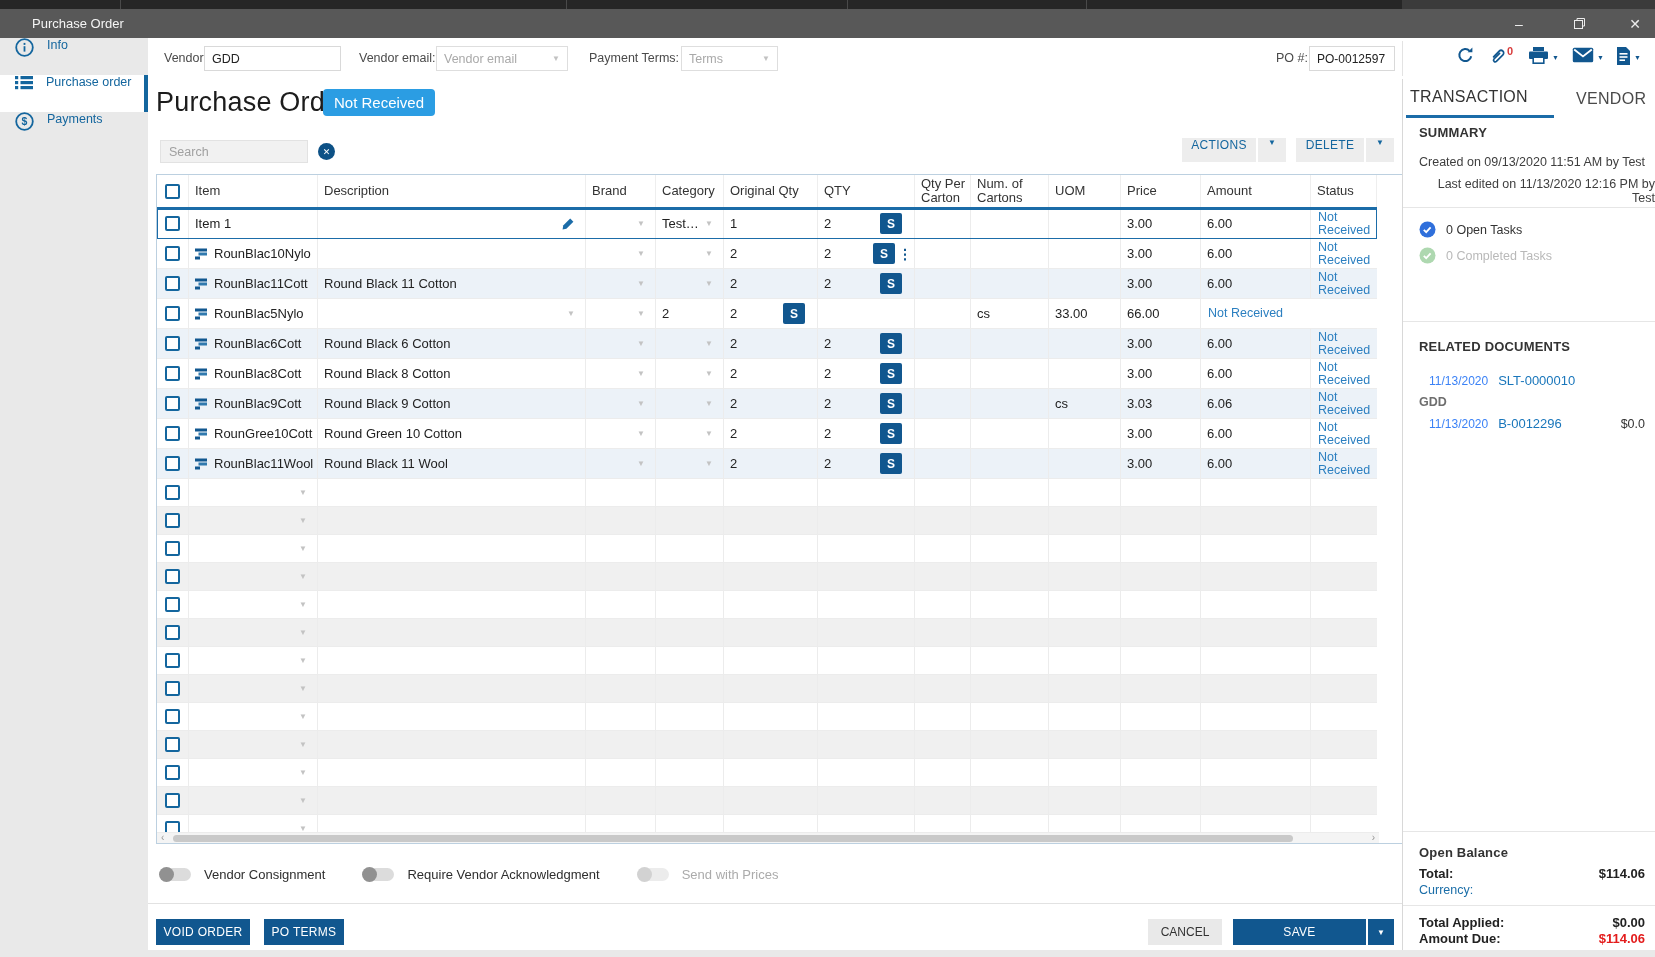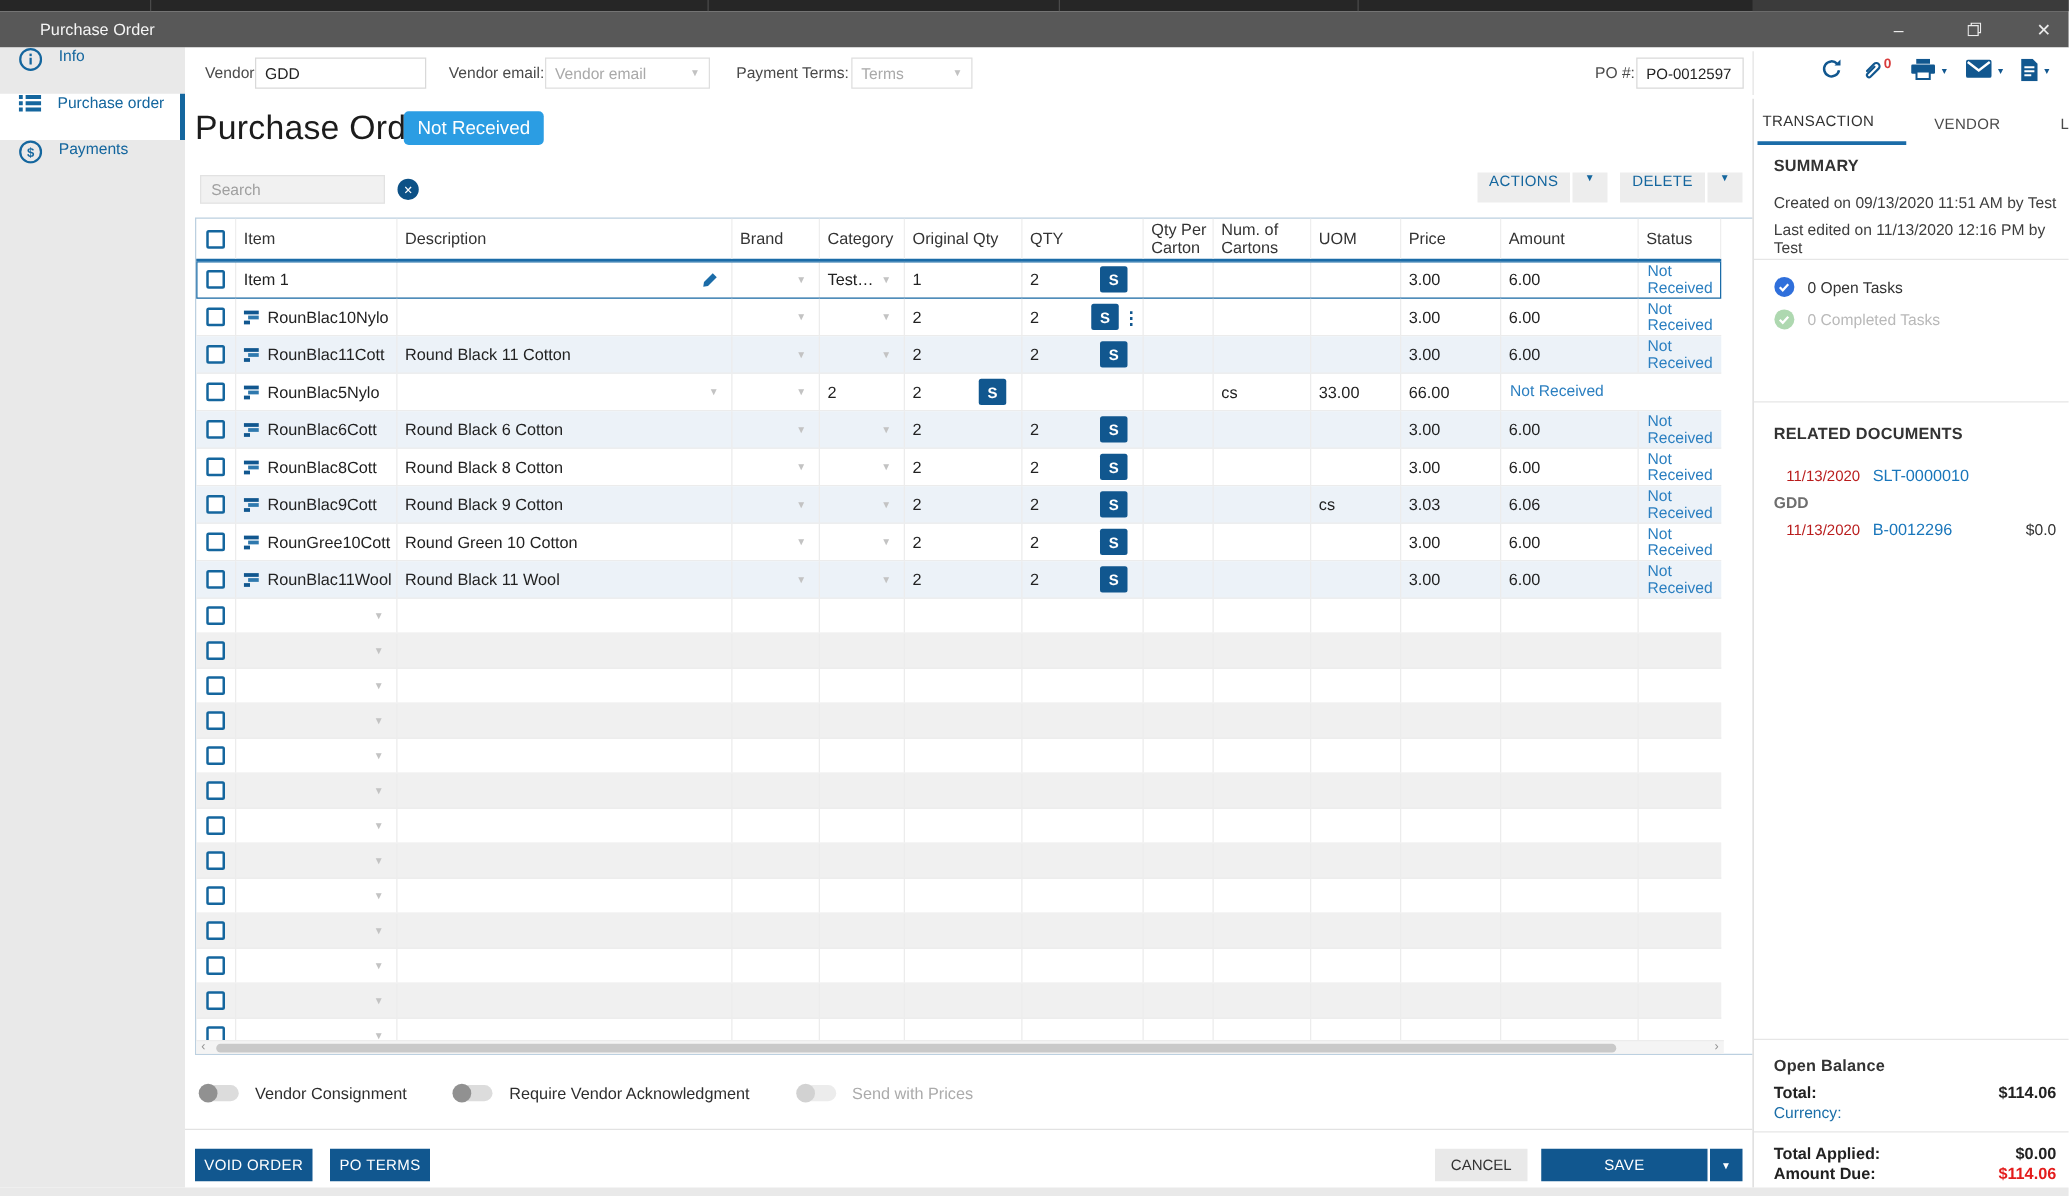--- a/index.html
+++ b/index.html
@@ -83,33 +83,33 @@
   .toggle.disabled .pill { background:#ececec; }
   .toggle.disabled .pill .knob { background:#d2d2d2; }
 
   .footer { position:absolute; left:0; top:824px; width:1254px; height:47px; border-top:1px solid #e2e2e2; background:#fff; }
   .btn-navy { position:absolute; top:15px; height:26px; background:#11578f; color:#fff; font-size:12px; border:none; display:flex; align-items:center; justify-content:center; letter-spacing:0.3px; }
   .btn-cancel { position:absolute; top:15px; left:1000px; width:74px; height:26px; background:#e9e9e9; color:#333; font-size:12px; border:none; display:flex; align-items:center; justify-content:center; }
 
   
   .panel { position:absolute; left:1402px; top:79px; width:253px; height:871px; background:#fff; border-left:1px solid #d8d8d8; font-size:13px; }
   .tabs { position:absolute; left:0; top:0; height:38px; width:100%; display:flex; align-items:center; }
-  .tab { font-size:12px; color:#4a4a4a; letter-spacing:0.3px; padding:10px 2px 9px 2px; }
+  .tab { font-size:16px; color:#4a4a4a; letter-spacing:0.3px; padding:10px 2px 9px 2px; }
   .tab.active { color:#333; border-bottom:3px solid #1b6ca8; padding-left:4px; padding-right:26px; margin-left:3px; }
   .tab.t2 { margin-left:20px; } .tab.t3 { margin-left:44px; }
   .sec-h { font-weight:bold; font-size:13px; color:#333; letter-spacing:0.2px; }
   .p-sum-h { position:absolute; left:16px; top:46px; }
   .p-line1 { position:absolute; left:16px; top:76px; font-size:12.5px; color:#3e3e3e; }
-  .p-line2 { position:absolute; left:16px; top:98px; font-size:12.5px; color:#3e3e3e; }
+  .p-line2 { position:absolute; left:16px; top:98px; font-size:12.5px; color:#3e3e3e;text-align:right; }
   .p-div { position:absolute; left:0; width:100%; height:1px; background:#e6e6e6; }
   .task { position:absolute; left:16px; display:flex; align-items:center; gap:10px; font-size:12.5px; color:#333; }
   .task.completed { color:#b9b9b9; }
   .p-docs-h { position:absolute; left:16px; top:260px; }
   .doc-row { position:absolute; left:26px; right:10px; display:flex; align-items:baseline; }
-  .doc-date { color:#b91c1c; font-size:12px; margin-right:10px; }
+  .doc-date { color:#3b82f6; font-size:12px; margin-right:10px; }
   .doc-link { color:#1976bb; font-size:13px; }
   .doc-amt { margin-left:auto; color:#333; font-size:12.5px; }
   .doc-sub { position:absolute; left:16px; color:#6e6e6e; font-weight:bold; font-size:12.5px; }
   .ob-h { position:absolute; left:16px; top:766px; }
   .ob-row { position:absolute; left:16px; right:10px; display:flex; font-size:13px; }
   .ob-label { font-weight:bold; color:#222; }
   .ob-val { margin-left:auto; font-weight:bold; color:#222; }
   .ob-val.red { color:#e31c1c; }
   .currency-link { position:absolute; left:16px; top:804px; color:#1b6ea8; font-size:12.5px; }
 

